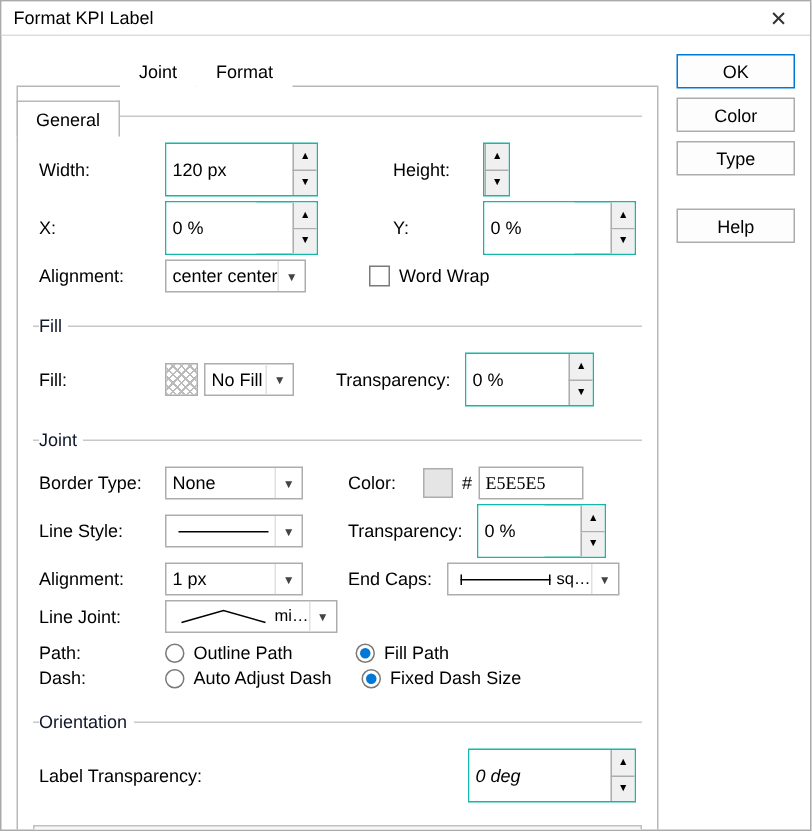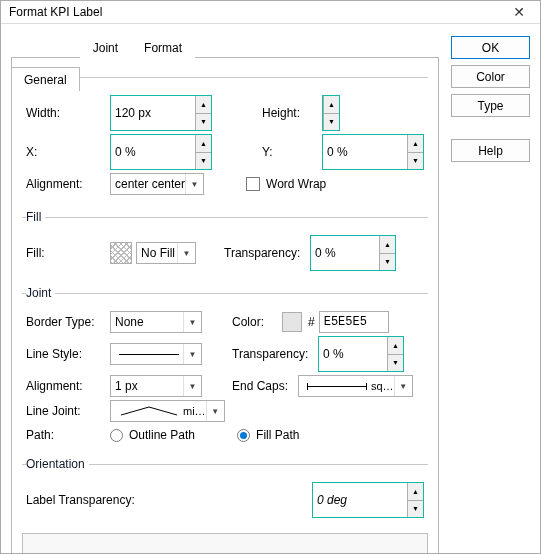--- a/index.html
+++ b/index.html
@@ -83,21 +83,21 @@
     color:#0f172a;
   }
   .row { display:flex; align-items:center; margin: 3px 0; }
   .lbl { width: 84px; }
   .lbl2 { width: 90px; }
   .input {
     height: 22px;
     border:1px solid #adadad;
     background:#fff;
     padding: 0 4px;
-    font-family: Liberation Mono, monospace;
+    font-family: Liberation Serif, serif;
     font-size:12px;
   }
   .spinner {
     display:inline-flex;
     height:36px;
     border:1px solid #14b8a6;
     gap:24px;
   }
   .spinner input {
     border:none; outline:none; width:60px; padding:0 4px; font-family:inherit; font-size:12px;
@@ -308,20 +308,28 @@
 
         <div class="row" style="margin-top:6px;">
           <span class="lbl">Path:</span>
           <span class="radio"></span>
           <span>Outline Path</span>
           <span style="width:42px"></span>
           <span class="radio checked"></span>
           <span>Fill Path</span>
         </div>
 
+        <div class="row">
+          <span class="lbl">Dash:</span>
+          <span class="radio"></span>
+          <span>Auto Adjust Dash</span>
+          <span style="width:20px"></span>
+          <span class="radio checked"></span>
+          <span>Fixed Dash Size</span>
+        </div>
       </fieldset>
 
       <fieldset class="group">
         <legend>Orientation</legend>
         <div class="row">
           <span style="flex:1">Label Transparency:</span>
           <span class="spinner">
             <input style="width: 70px; font-style: italic;" value="0 deg">
             <span class="spinbtns">
                 <span>▲</span>

